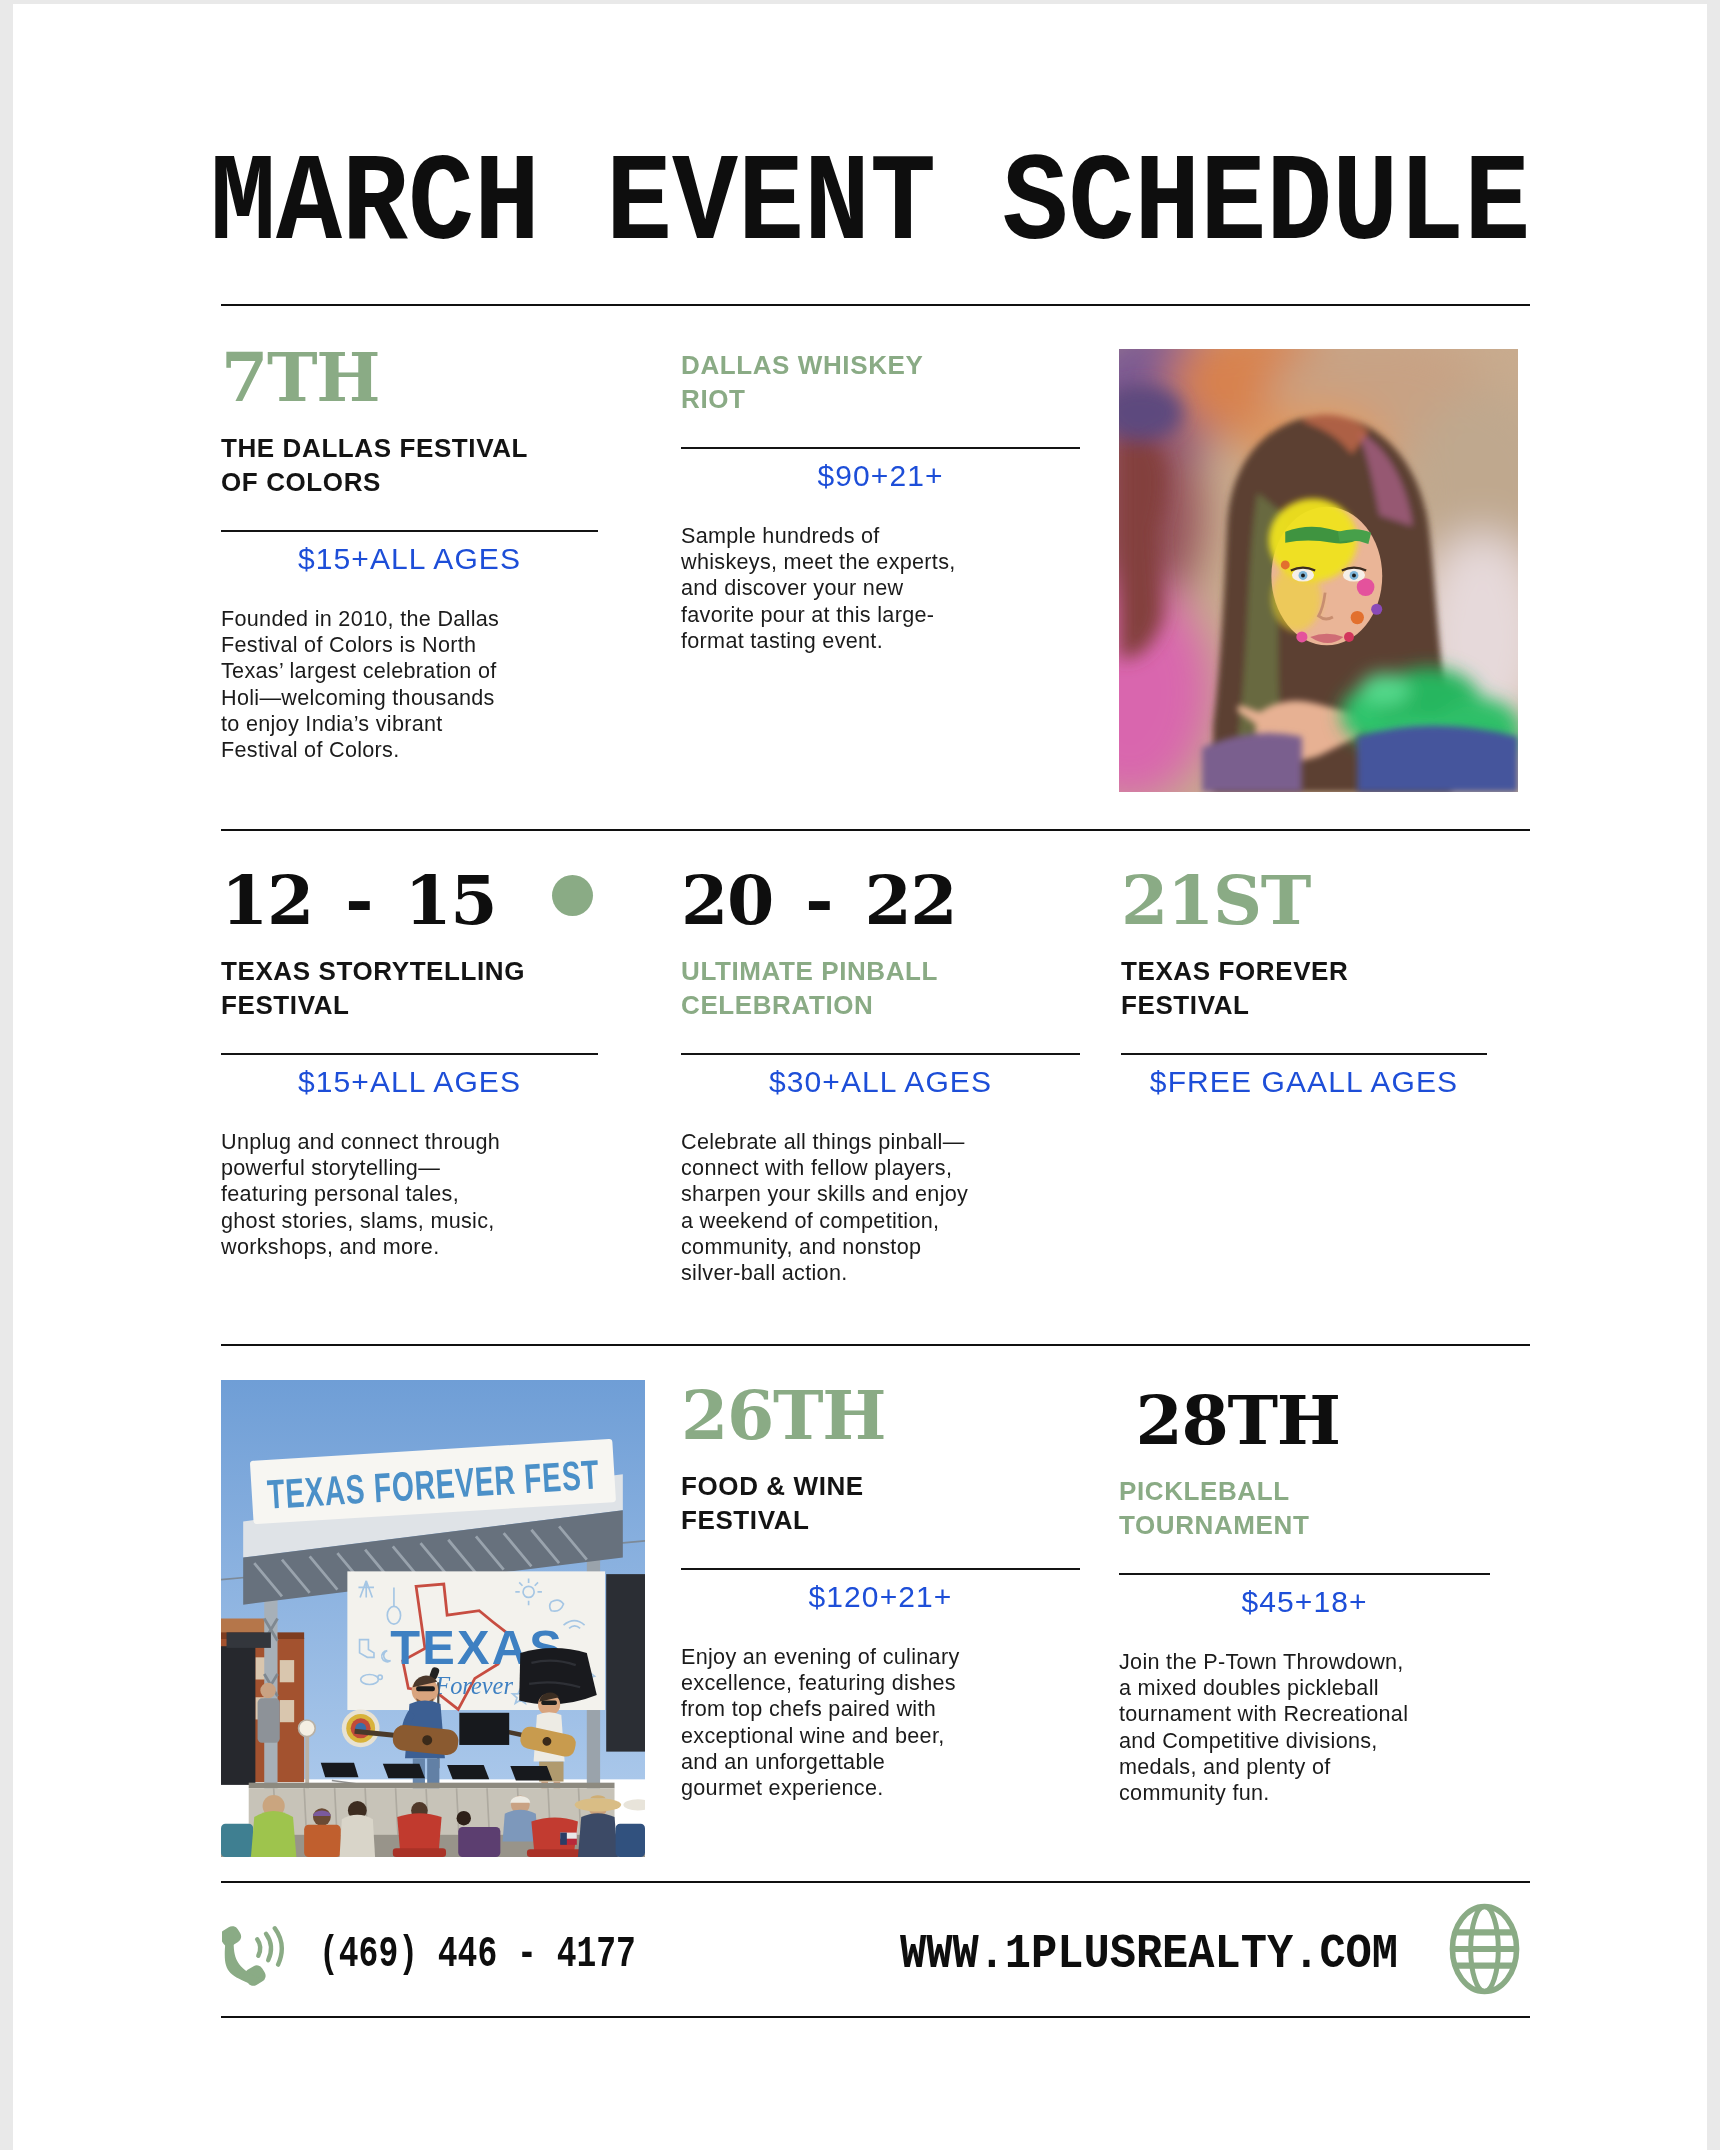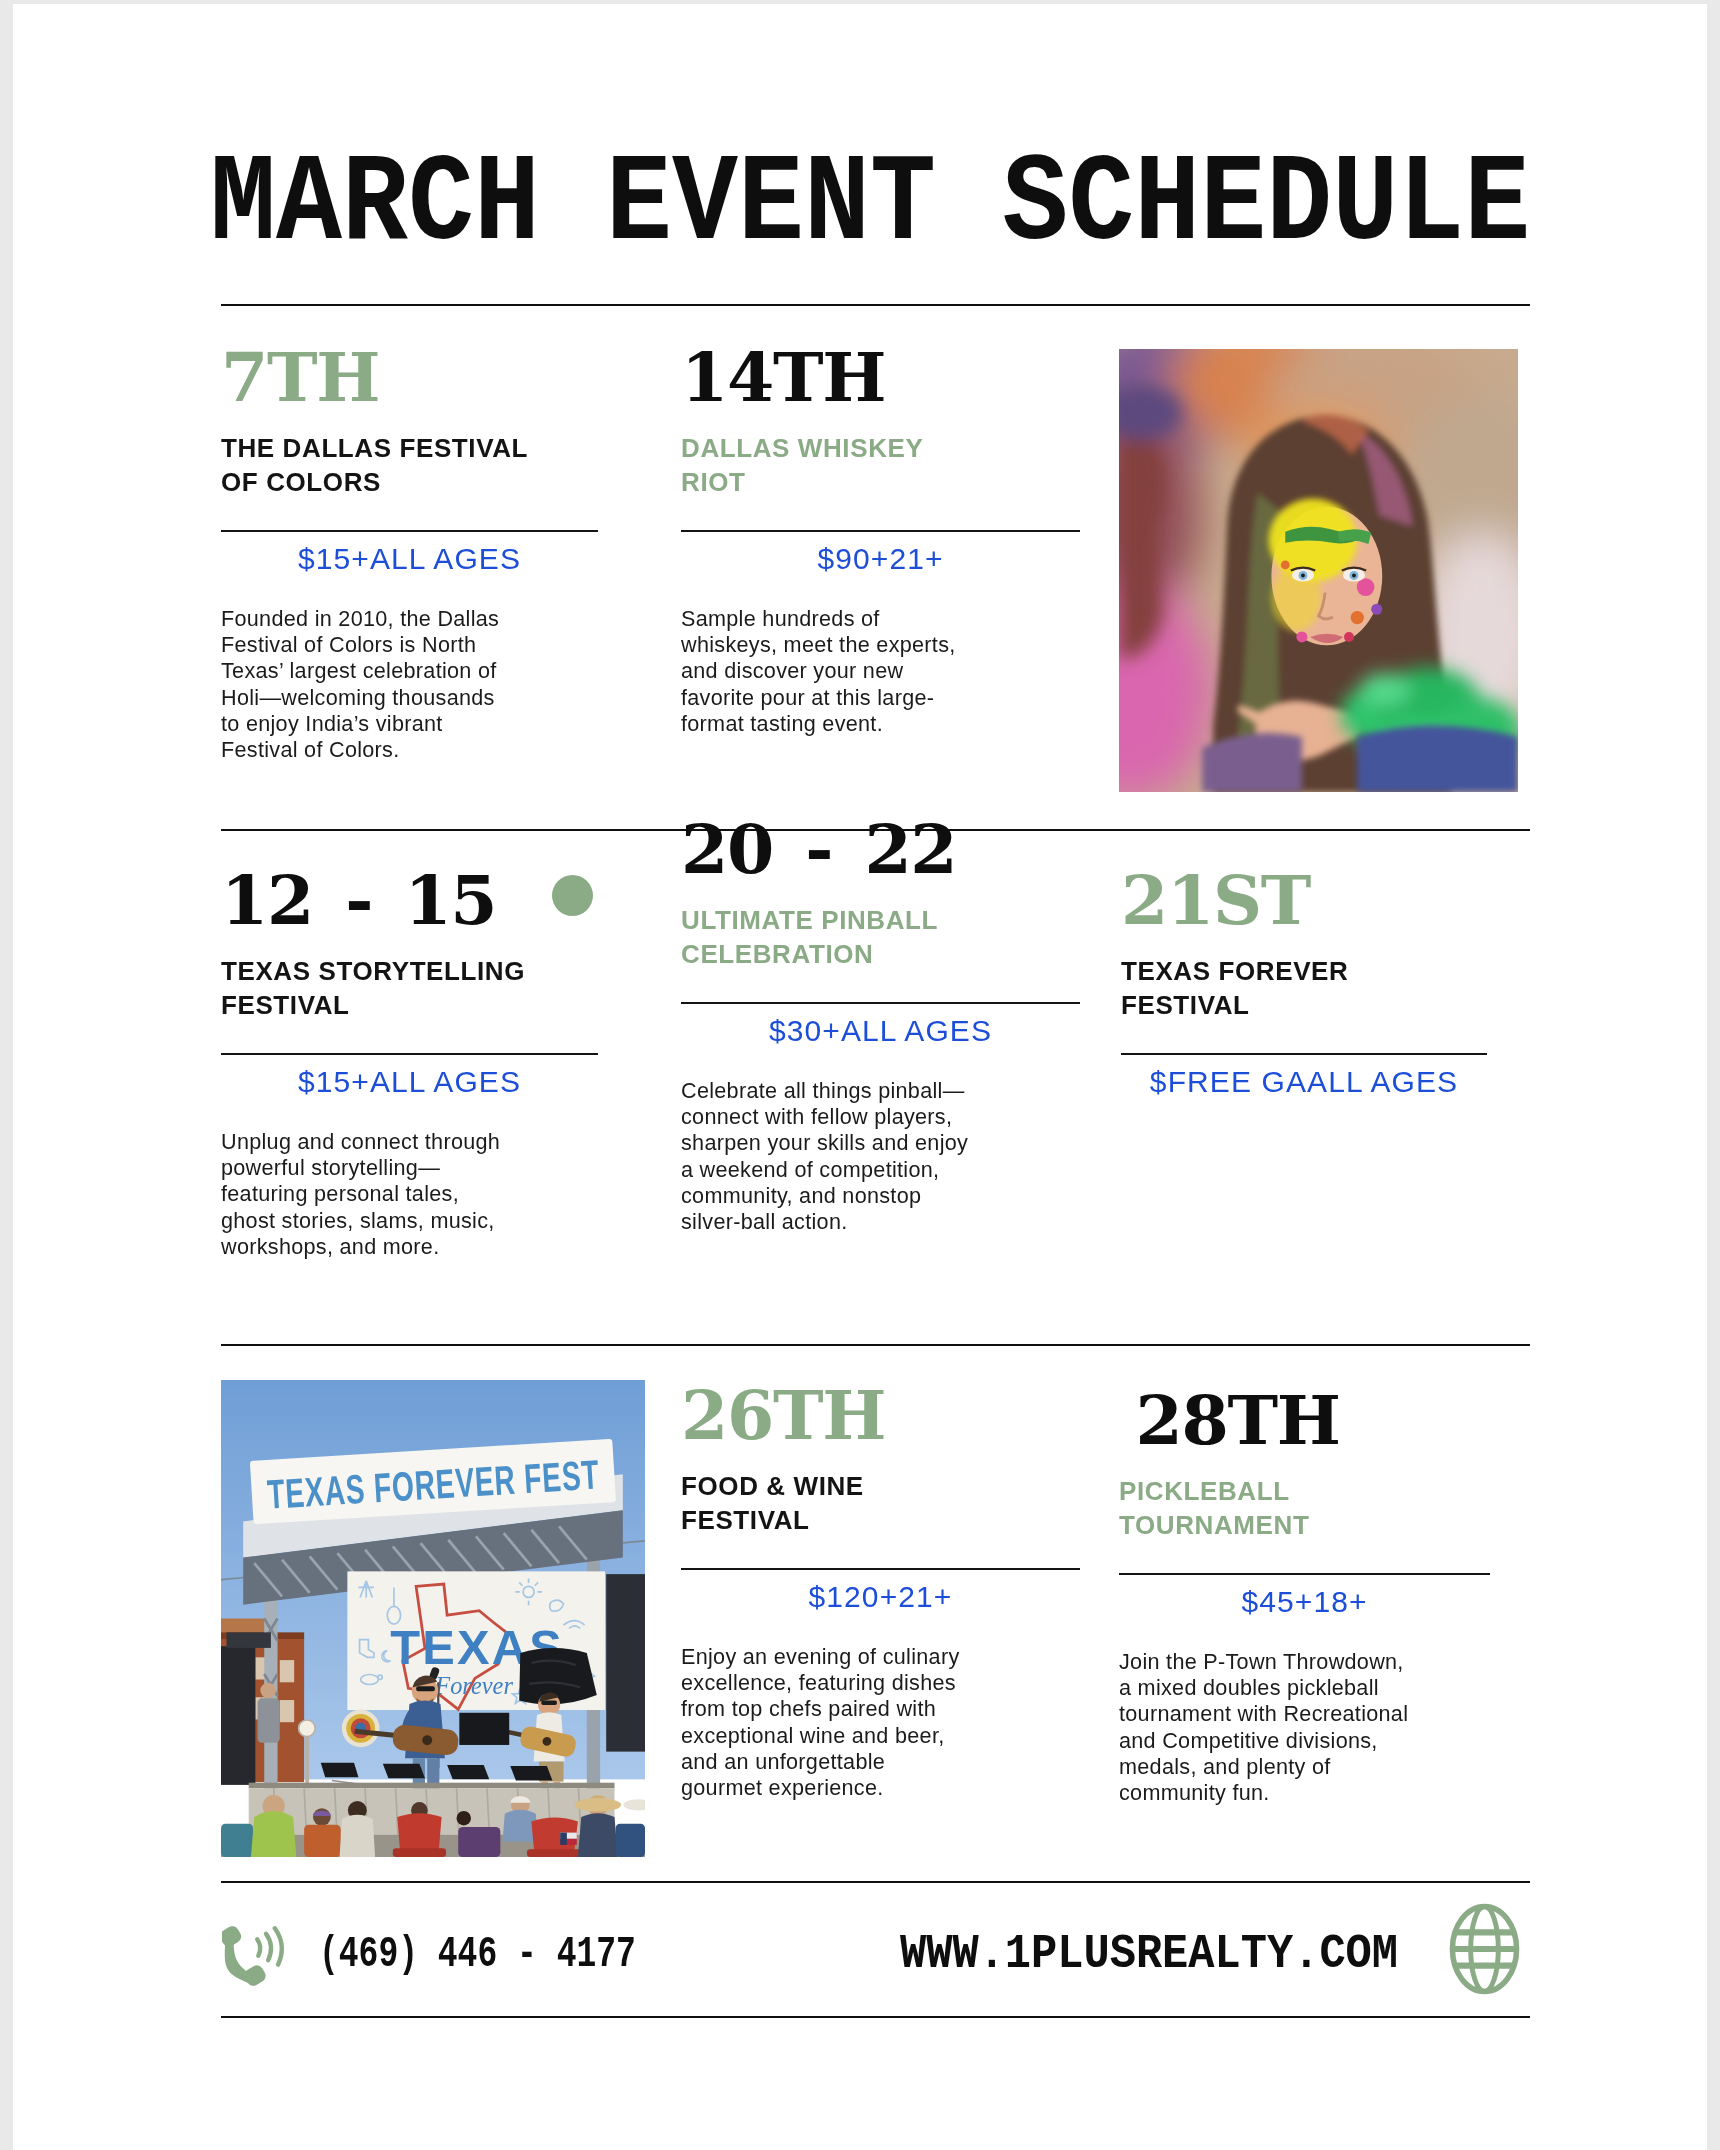--- a/index.html
+++ b/index.html
@@ -64,23 +64,20 @@
     </div>
     <p class="desc">Founded in 2010, the Dallas
 Festival of Colors is North
 Texas’ largest celebration of
 Holi—welcoming thousands
 to enjoy India’s vibrant
 Festival of Colors.</p>
   </div>
 
   <div class="card" style="left:668px; top:332px; width:399px;">
-    <div class="daterow">
-      <span class="date slab">14TH</span>
-    </div>
     <h3 class="green" style="max-width:288px">DALLAS WHISKEY
 RIOT</h3>
     <div class="hrule"></div>
     <div class="pricerow">
       <span>$90+</span>
       <span>21+</span>
     </div>
     <p class="desc">Sample hundreds of
 whiskeys, meet the experts,
 and discover your new
@@ -179,21 +176,21 @@
       <span>$15+</span>
       <span>ALL AGES</span>
     </div>
     <p class="desc">Unplug and connect through
 powerful storytelling—
 featuring personal tales,
 ghost stories, slams, music,
 workshops, and more.</p>
   </div>
 
-  <div class="card" style="left:668px; top:804px; width:399px;">
+  <div class="card" style="left:668px; top:855px; width:399px;">
     <div class="daterow">
       <span class="date slab">20 - 22</span>
     </div>
     <h3 class="green" style="max-width:299px">ULTIMATE PINBALL
 CELEBRATION</h3>
     <div class="hrule"></div>
     <div class="pricerow">
       <span>$30+</span>
       <span>ALL AGES</span>
     </div>

